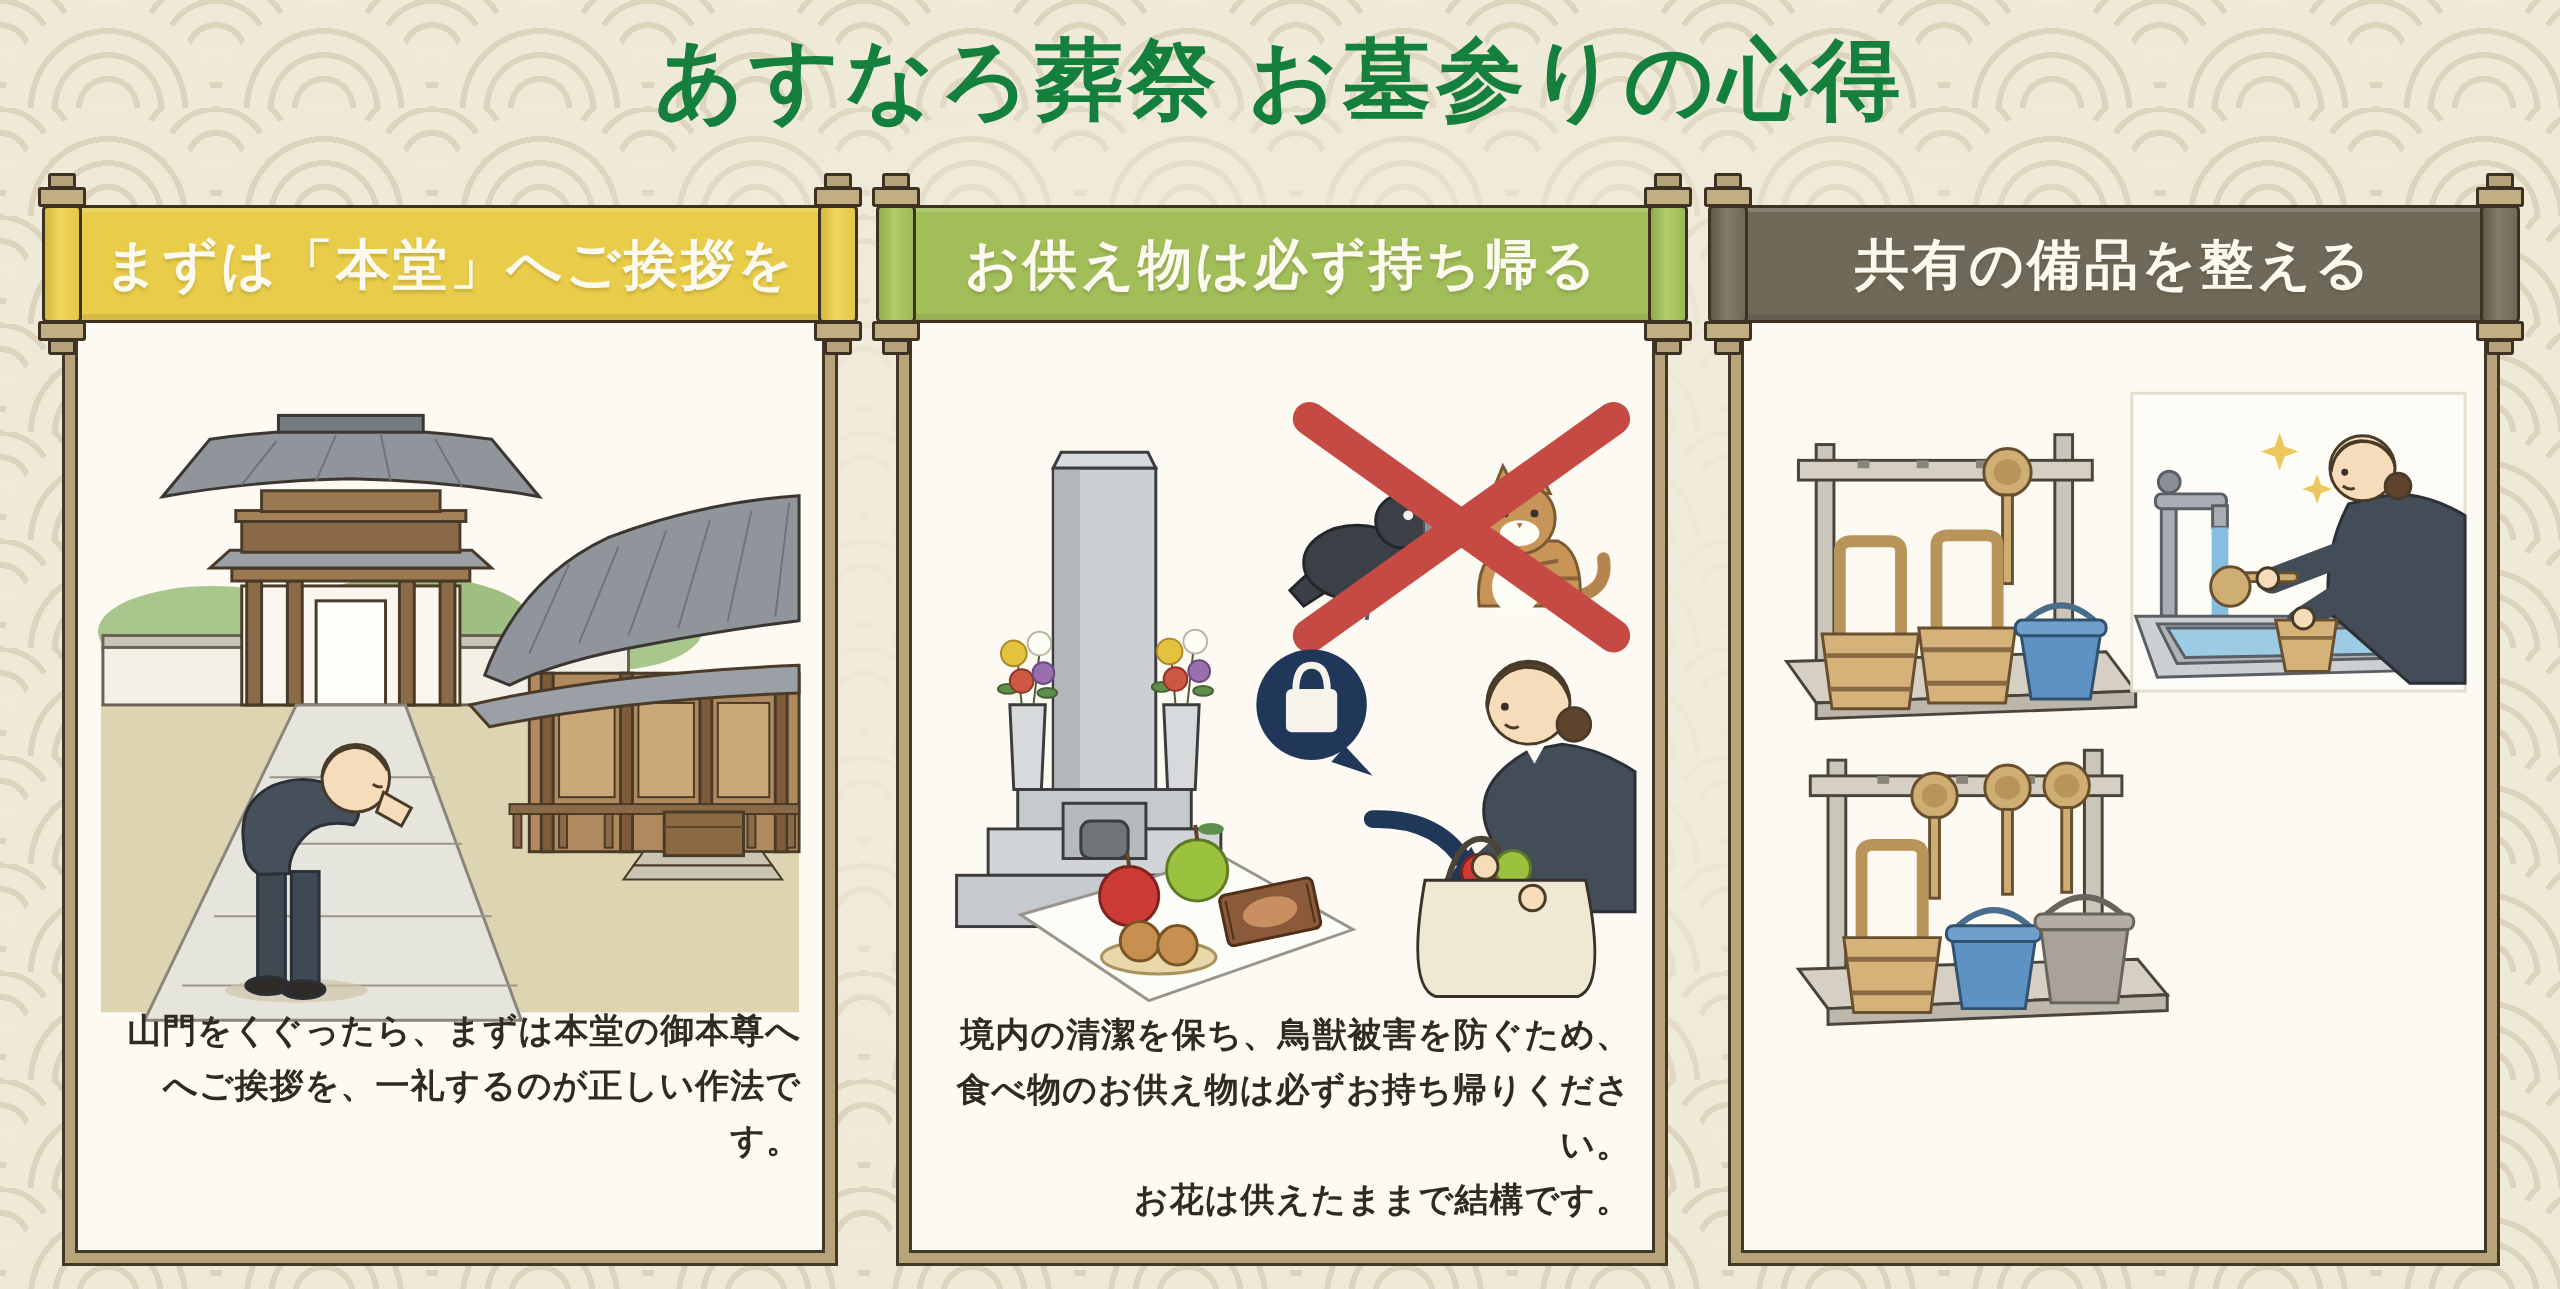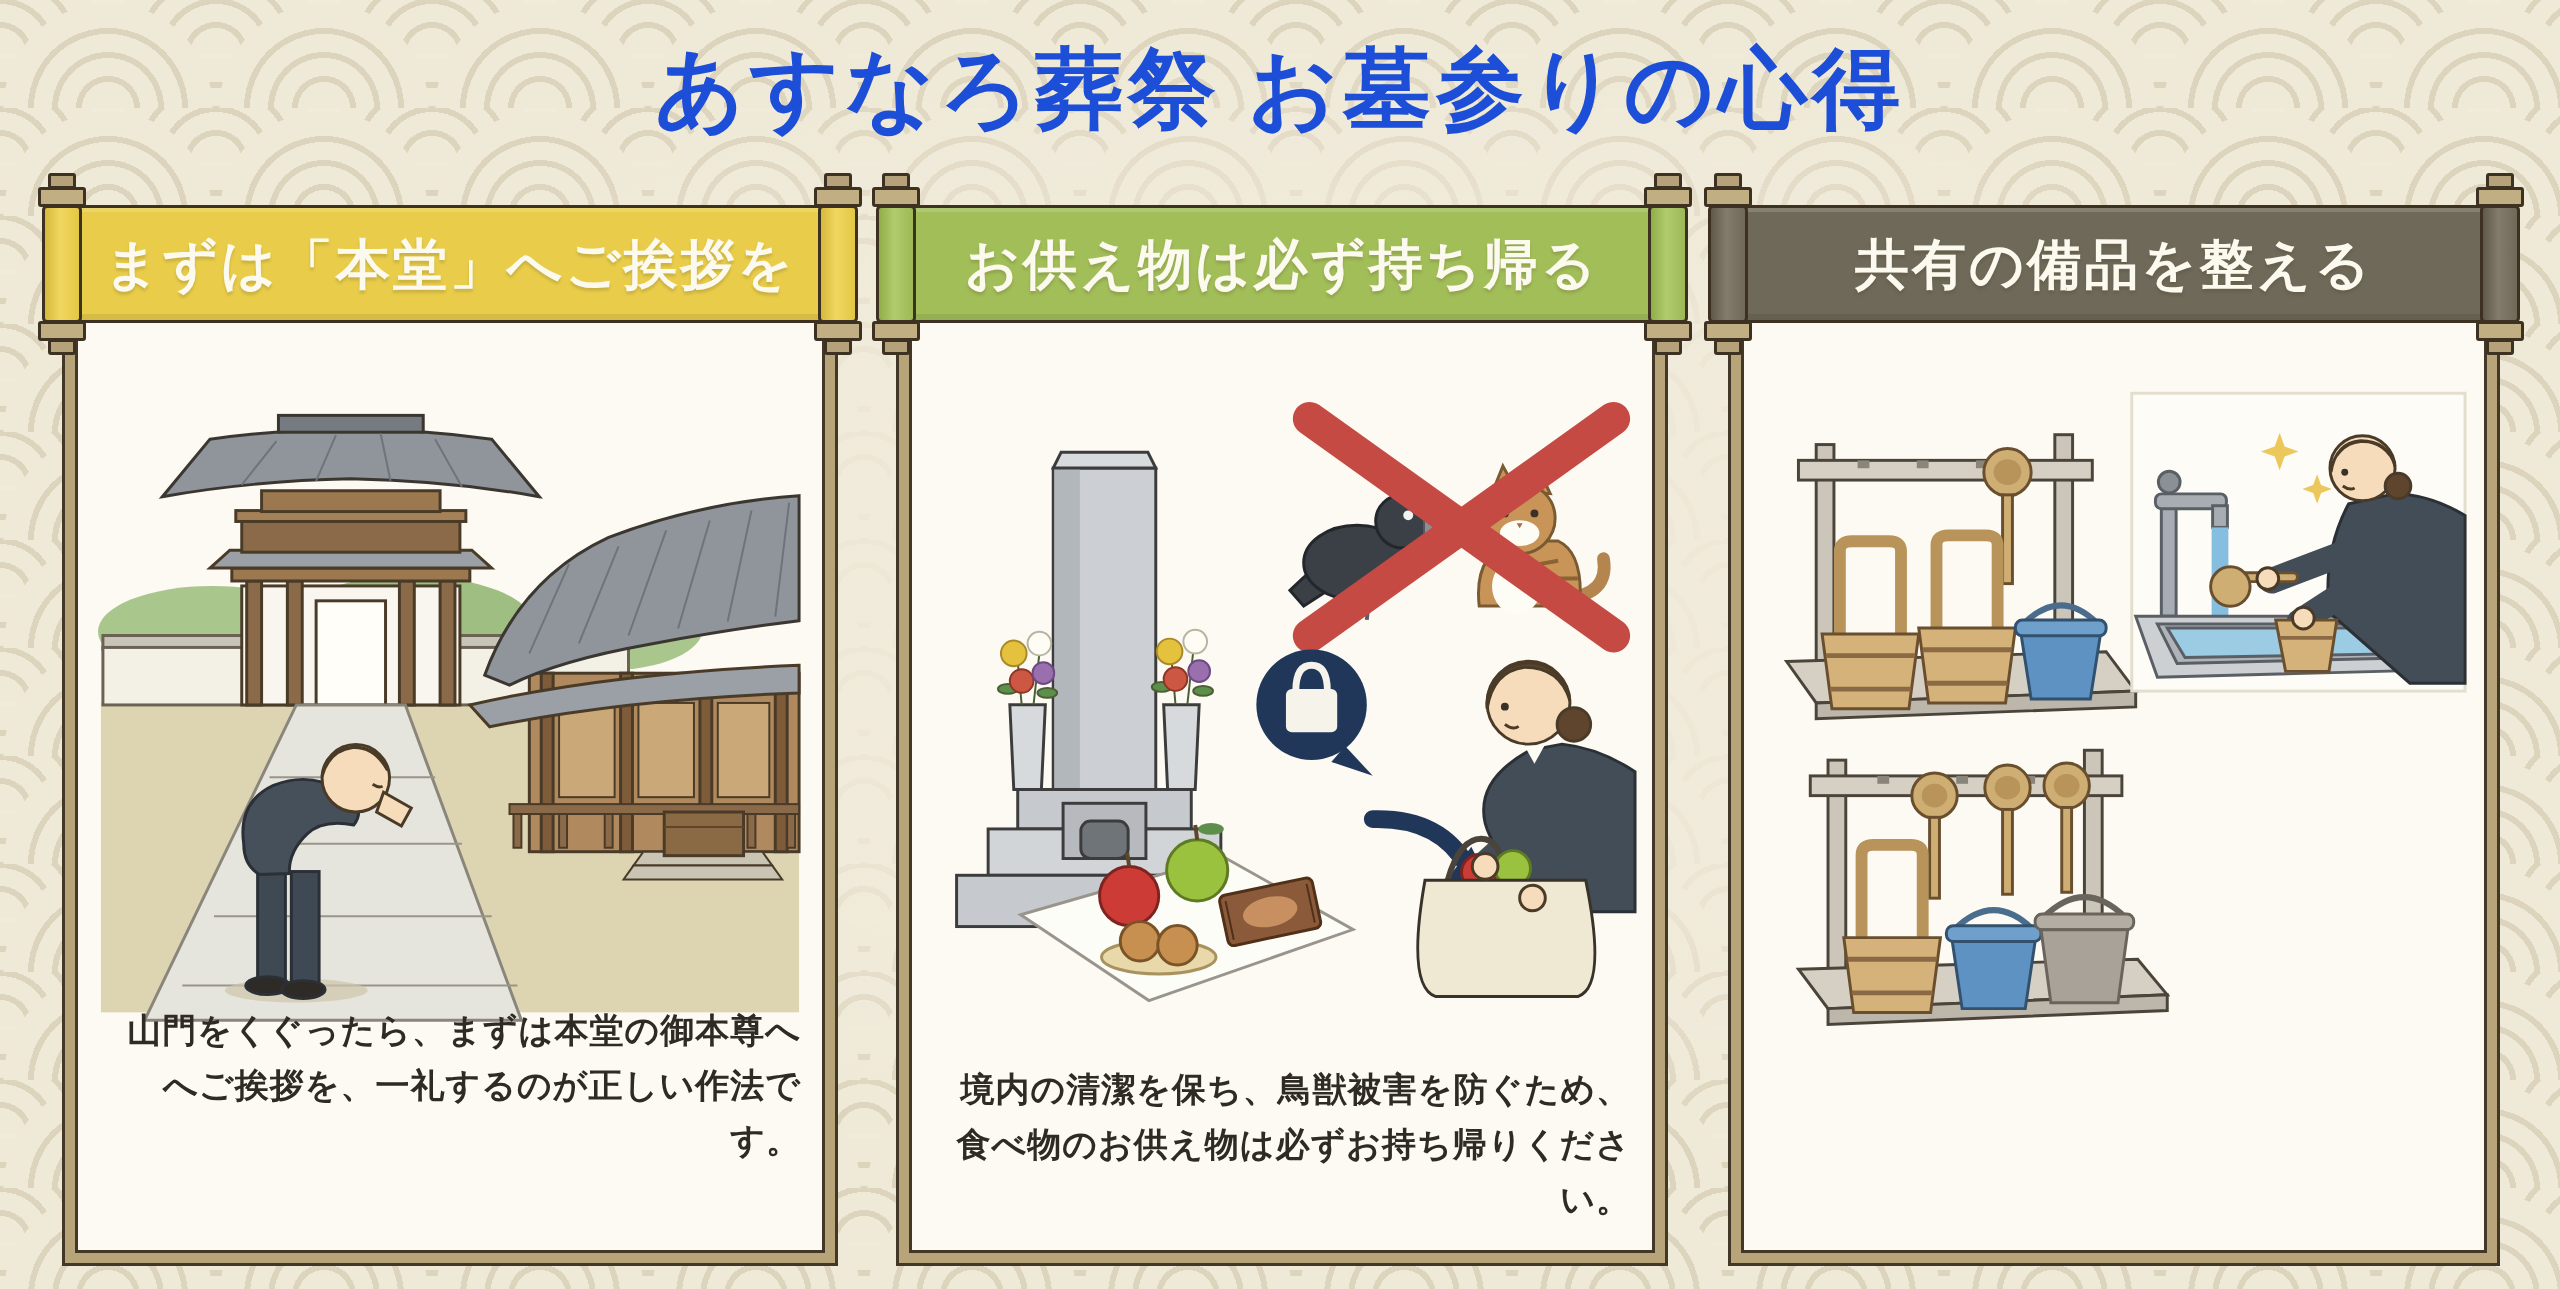--- a/index.html
+++ b/index.html
@@ -16,23 +16,23 @@
         #efe9d8 80px,#efe9d8 104px,rgba(239,233,216,0) 105px),
       radial-gradient(circle 108px at 50% 100%,
         #efe9d8 0px,#efe9d8 26px,#ddd4bd 26px,#ddd4bd 32px,
         #efe9d8 32px,#efe9d8 50px,#ddd4bd 50px,#ddd4bd 56px,
         #efe9d8 56px,#efe9d8 74px,#ddd4bd 74px,#ddd4bd 80px,
         #efe9d8 80px,#efe9d8 104px,rgba(239,233,216,0) 105px);
     background-size:auto,216px 108px,216px 108px;
     background-position:0 0,0 0,108px 54px;
   }
   .title{
-    position:absolute;top:30px;left:0;right:0;text-align:center;
+    position:absolute;top:21px;left:0;right:0;text-align:center;
     font-family:"Liberation Serif","DejaVu Serif",serif;
-    font-weight:700;font-size:88px;letter-spacing:5px;color:#1d4ed8;
+    font-weight:700;font-size:88px;letter-spacing:5px;color:#15803d;
   }
   .panel{position:absolute;top:0;height:100%;}
   .panel-1{left:62px;width:776px;}
   .panel-2{left:896px;width:772px;}
   .panel-3{left:1728px;width:772px;}
   .card{
     position:absolute;left:0;right:0;top:250px;bottom:23px;
     background:#fcfaf2;border:3px solid #433828;
     box-shadow:inset 0 0 0 10px #b7a478, inset 0 0 0 13px #433828;
   }
@@ -277,20 +277,21 @@
           <circle cx="594" cy="518" r="18" fill="#9ac23f" stroke="#5e7a24"></circle>
           <path d="M505,530 L668,530 Q690,638 660,648 L516,648 Q486,638 505,530 Z" fill="#efe8d2" stroke="#38322a"></path>
           <circle cx="566" cy="516" r="13" fill="#f6dcba" stroke="#4a3b28"></circle>
           <circle cx="614" cy="548" r="13" fill="#f6dcba" stroke="#4a3b28"></circle>
         </g>
       </svg>
     </div>
     <div class="caption">
       <span>境内の清潔を保ち、鳥獣被害を防ぐため、</span>
       <span>食べ物のお供え物は必ずお持ち帰りください。</span>
+      <span>お花は供えたままで結構です。</span>
     </div>
   </div>
   <div class="scroll">
     <div class="roller">
       <div class="knob"></div>
         <div class="cap"></div>
         <div class="roll-body"></div>
         <div class="cap bot"></div>
         <div class="knob"></div>
     </div>

